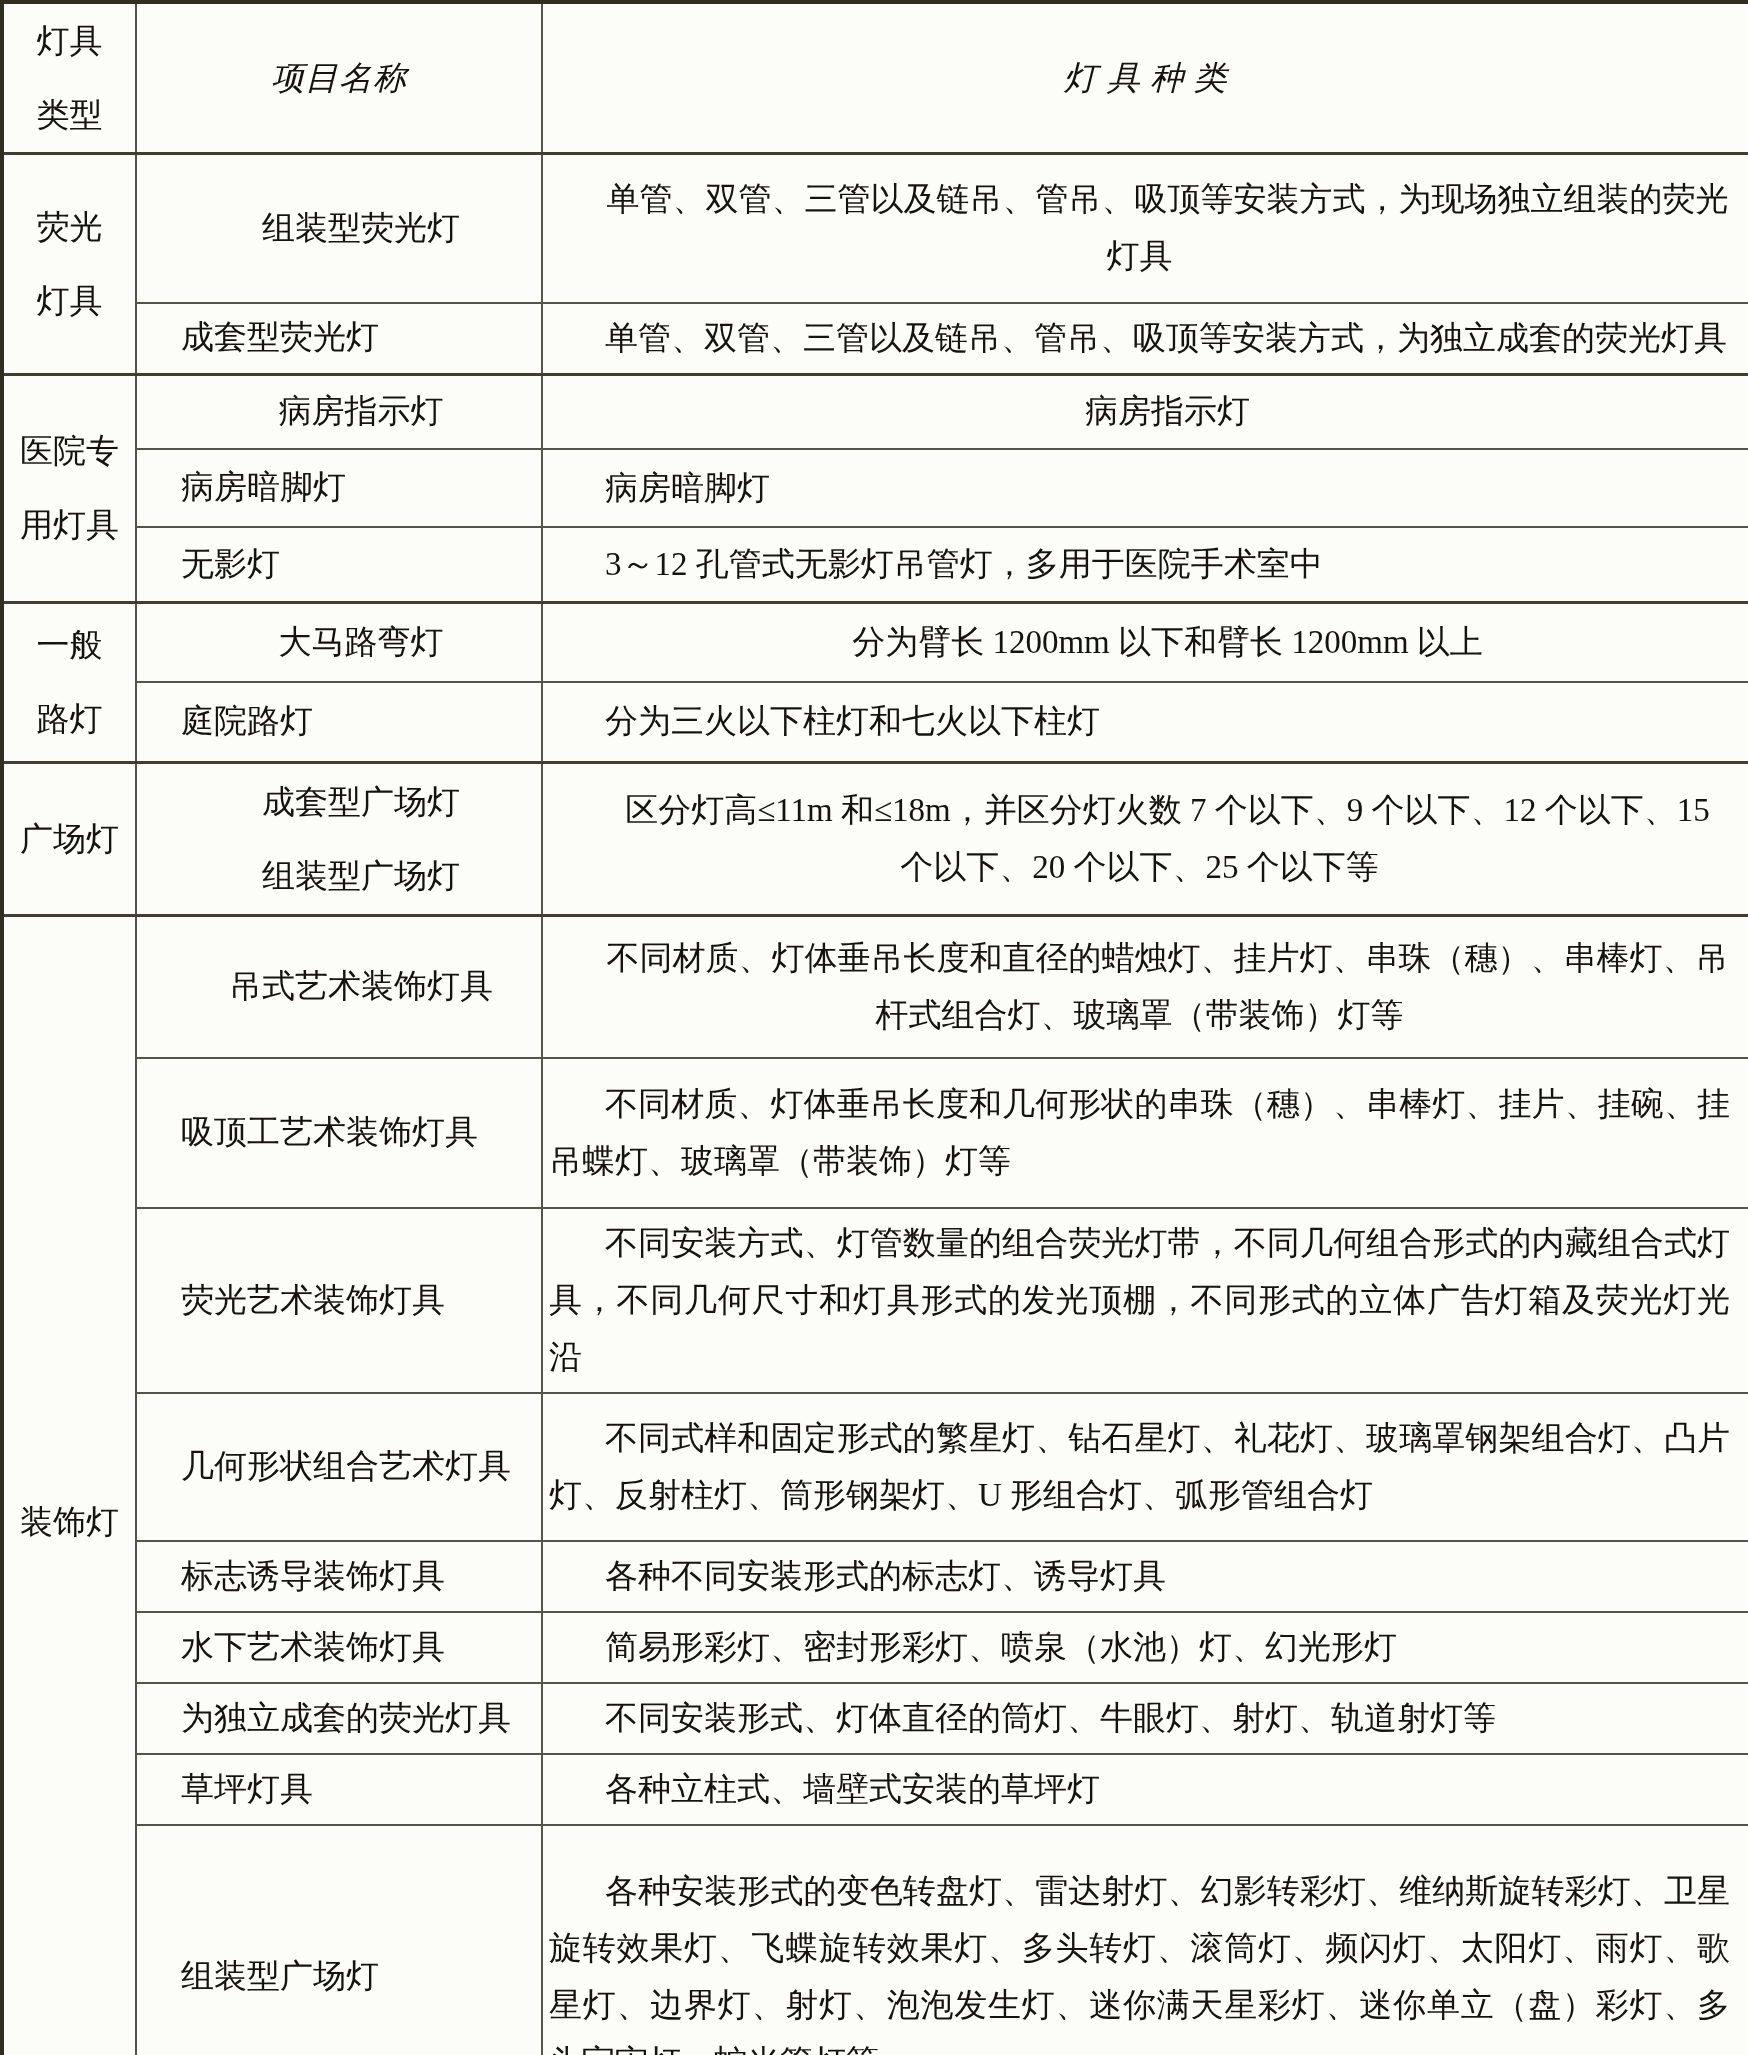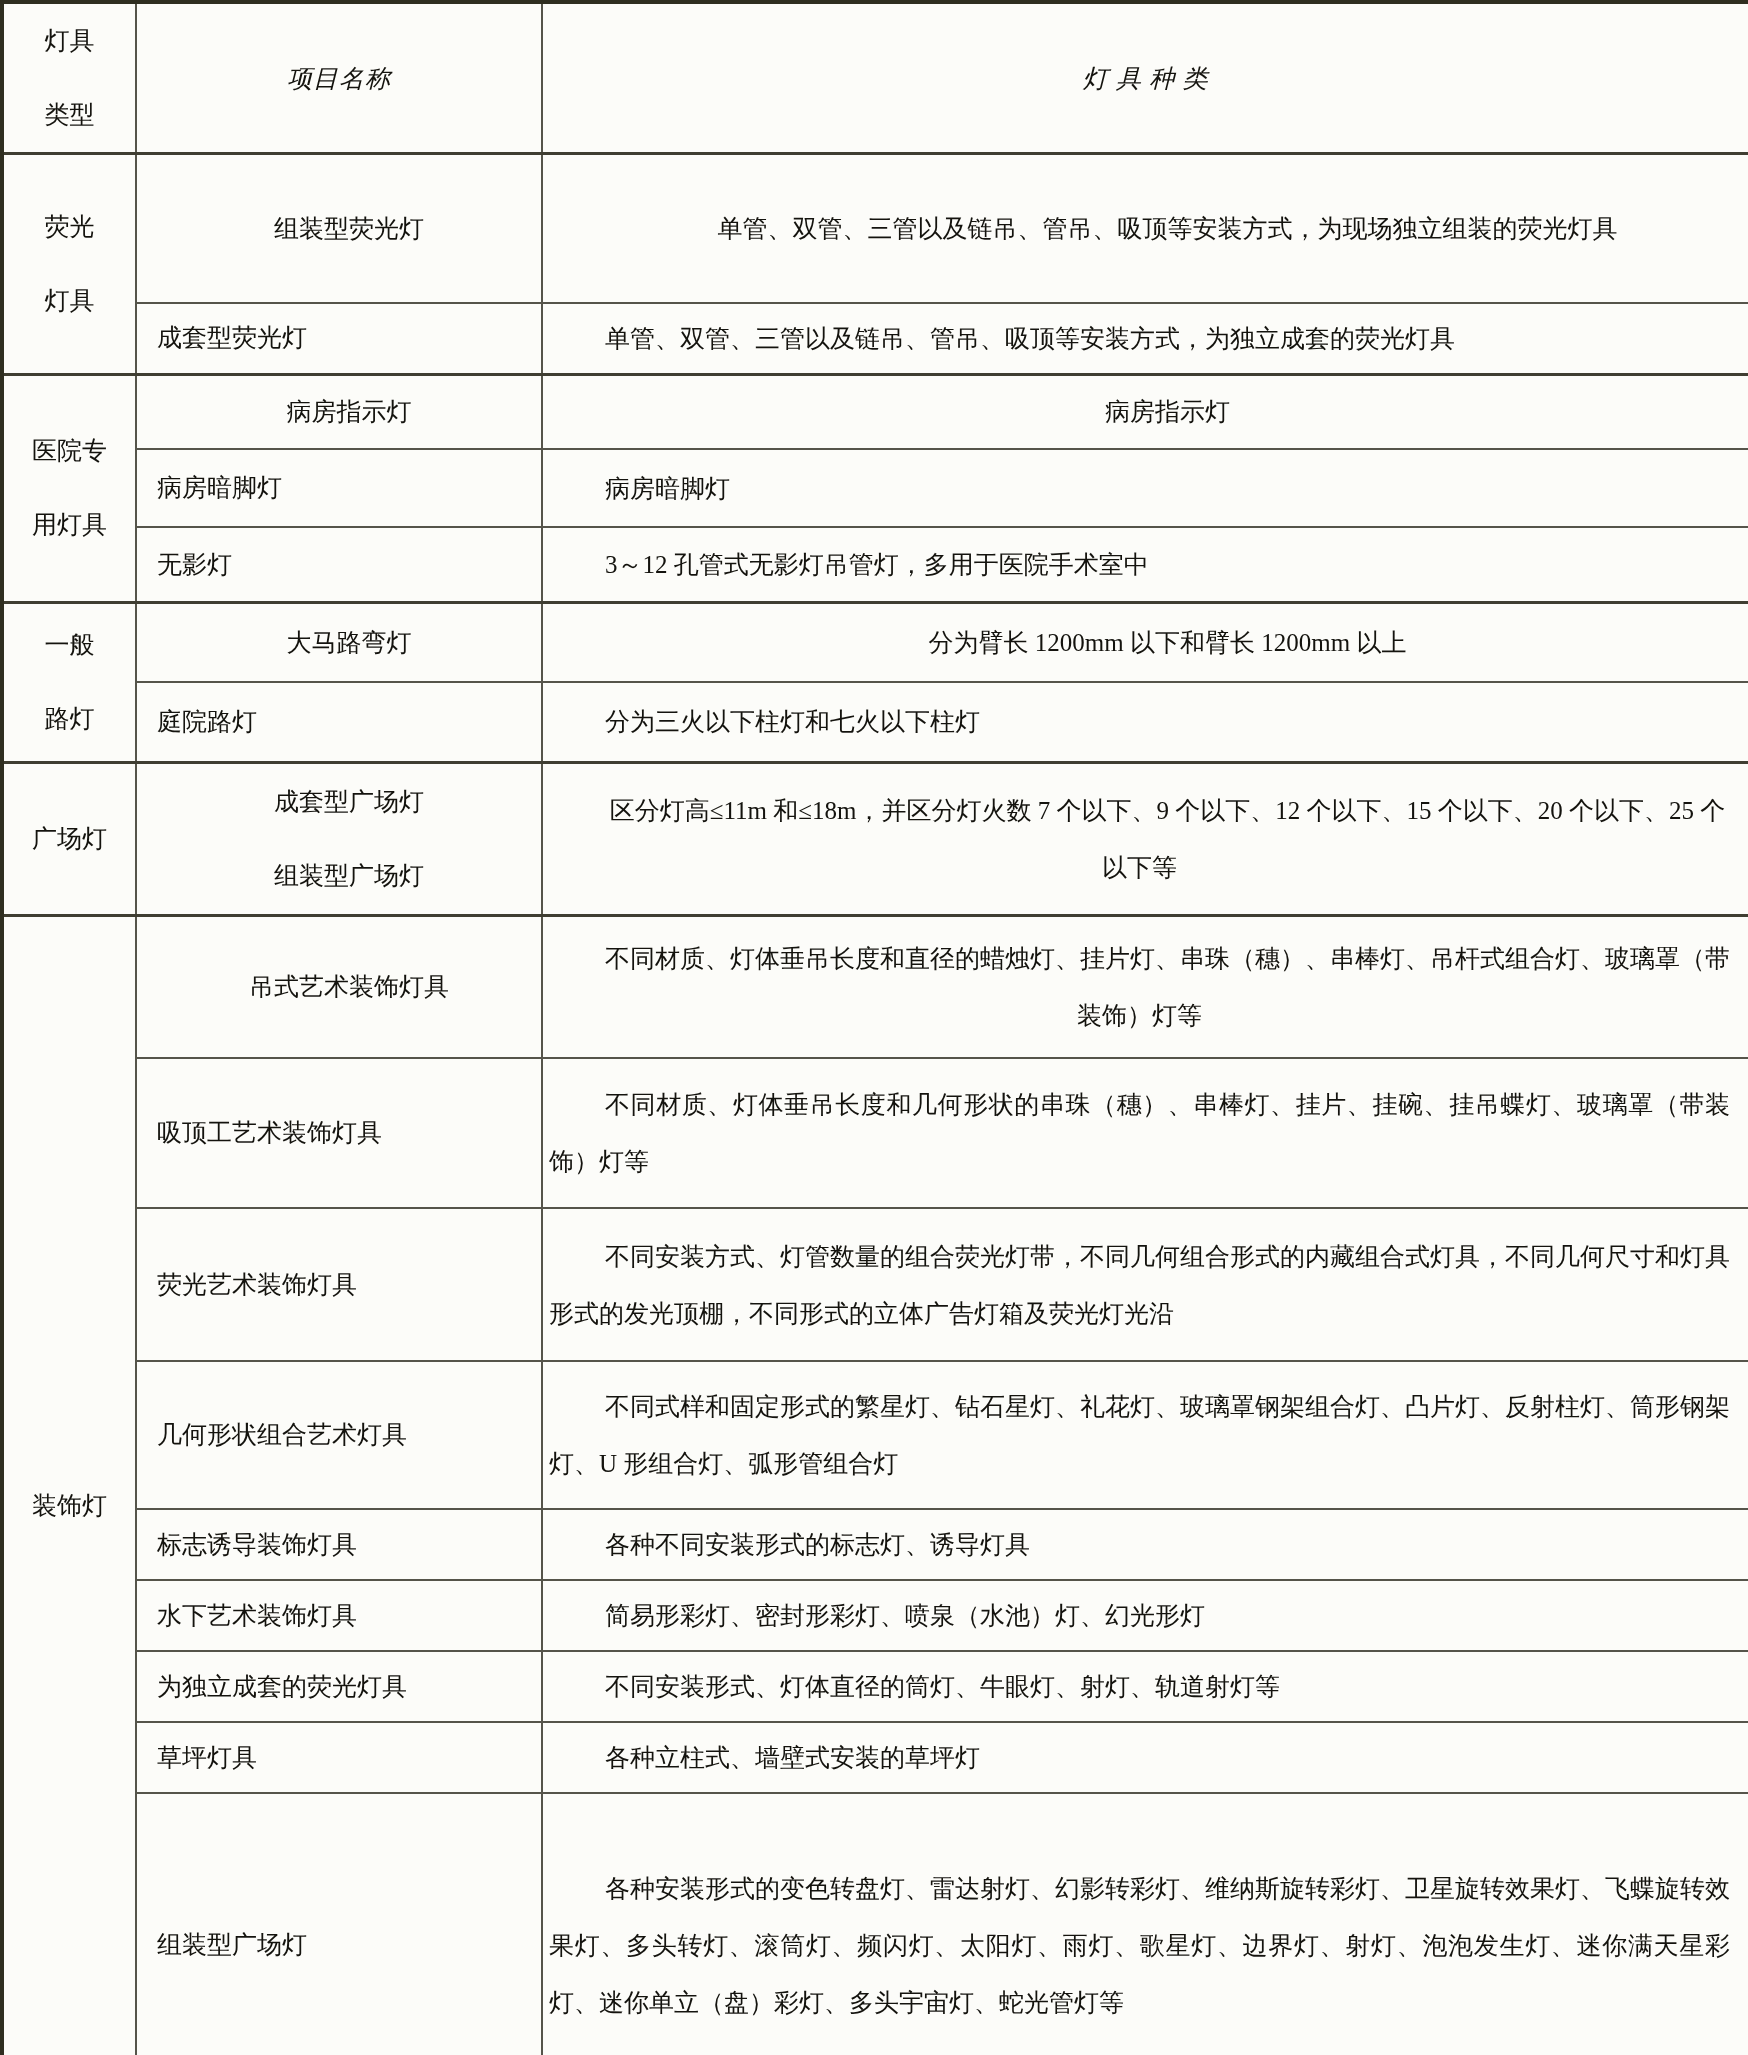--- a/index.html
+++ b/index.html
@@ -12,29 +12,29 @@
   table.lamp {
     width: 1748px; height: 2055px;
     border-collapse: collapse;
     table-layout: fixed;
     border: 4px solid #2f2e20;
     background: #fcfcf9;
   }
   td, th {
     border: 2px solid #55544a;
     font-weight: normal;
-    font-size: 25px;
+    font-size: 33px;
     vertical-align: middle;
     padding: 0;
   }
   tr.sec-start td, tr.sec-start th { border-top: 3px solid #3f3e32; text-align: center; }
   .cat { text-align: center; }
   .cat div { line-height: 74px; }
   .hdr-mid, .hdr-right { text-align: center; letter-spacing: 1px; font-style: italic; }
-  .proj { padding-left: 20px; text-align: left; }
+  .proj { padding-left: 44px; text-align: left; }
   .proj div { line-height: 1.25; }
   .proj.two-line div { line-height: 74px; }
   .desc {
     padding: 6px 18px 6px 6px;
     text-indent: 56px;
     text-align: justify;
     line-height: 57px;
   }
 </style>
 </head>

